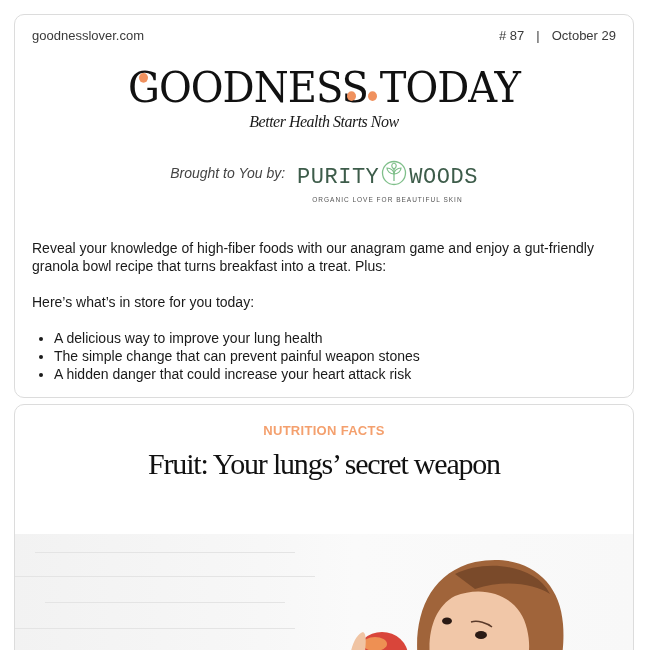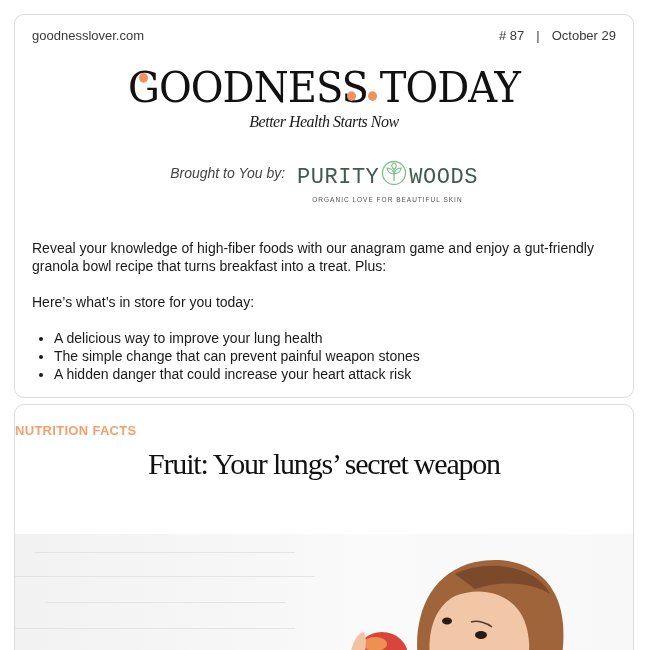--- a/index.html
+++ b/index.html
@@ -80,21 +80,21 @@
   .intro {
     position: absolute; top: 224px; left: 17px; right: 20px;
     font-size: 14px; line-height: 18px; color: #1a1a1a;
   }
   .intro p { margin: 0 0 18px 0; }
   .intro ul { margin: 0; padding-left: 22px; }
   .intro li { line-height: 18px; }
 
   .kicker {
     position: absolute; top: 18px; left: 0; right: 0;
-    text-align: left; font-size: 13px; font-weight: bold;
+    text-align: center; font-size: 13px; font-weight: bold;
     color: #f4a06e; letter-spacing: 0.3px;
   }
   .headline {
     position: absolute; top: 40px; left: 0; right: 0;
     text-align: center;
     font-family: "Liberation Serif", "DejaVu Serif", serif;
     font-size: 30px; line-height: 38px; letter-spacing: -1.2px;
     color: #111;
   }
   .photo {

